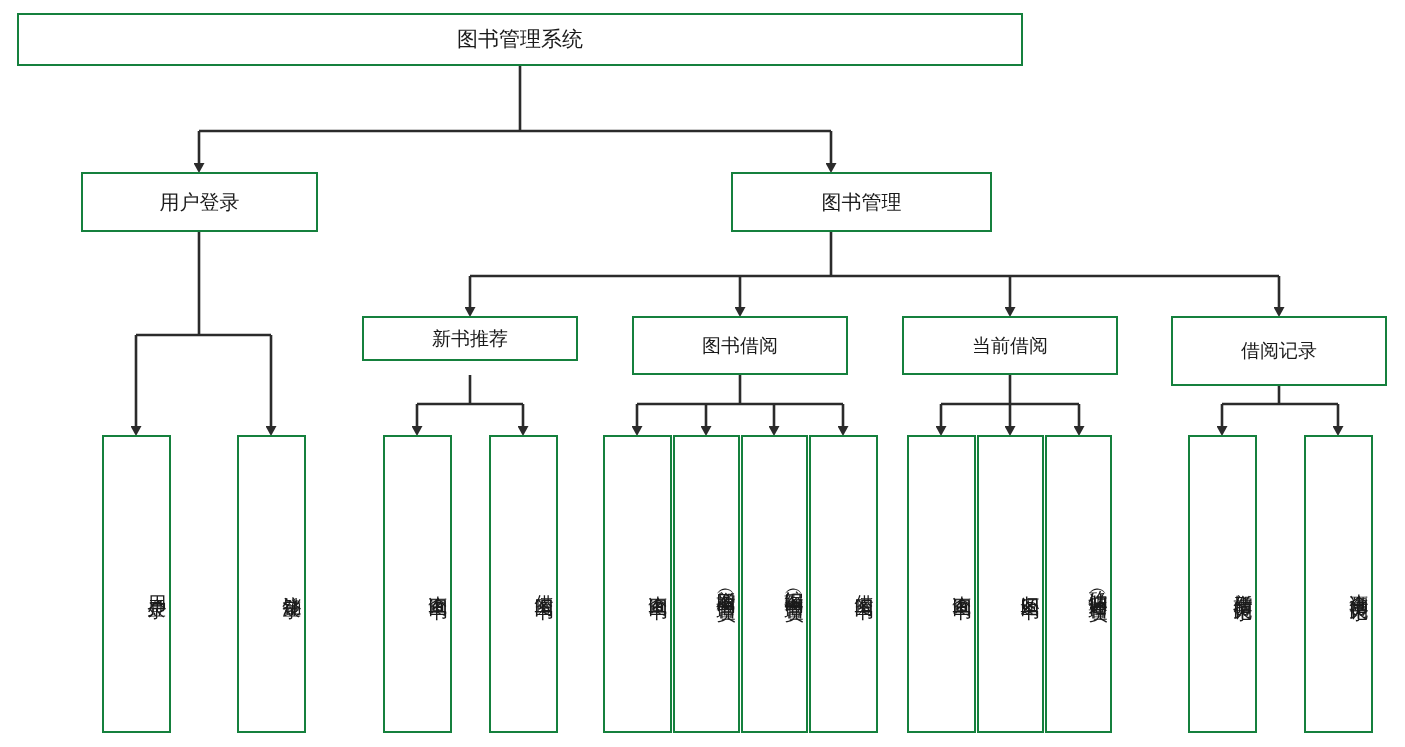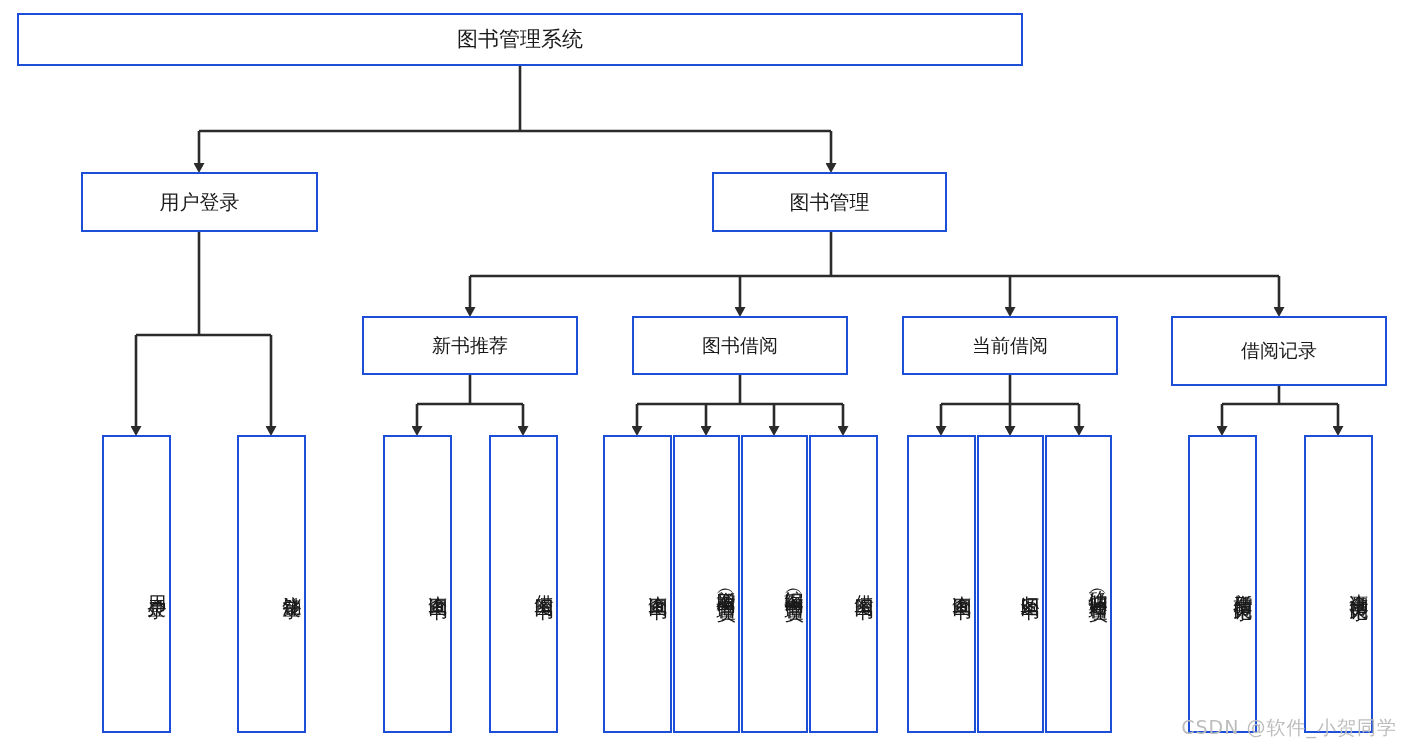--- a/index.html
+++ b/index.html
@@ -20,21 +20,21 @@
   #edges {
     position: absolute;
     left: 0;
     top: 0;
     width: 1405px;
     height: 747px;
   }
   .node {
     position: absolute;
     box-sizing: border-box;
-    border: 2px solid #1d4ed8;
+    border: 2px solid #15803d;
     background: #ffffff;
     color: #1a1a1a;
     display: flex;
     align-items: center;
     justify-content: center;
     text-align: center;
     line-height: 1.25;
     z-index: 2;
   }
   .node.root {
@@ -130,25 +130,25 @@
     </g>
   </svg>
 
   <div class="node root" style="left:17px; top:13px; width:1006px; height:53px;">
     <span>图书管理系统</span>
   </div>
 
   <div class="node level1" style="left:81px; top:172px; width:237px; height:60px;">
     <span>用户登录</span>
   </div>
-  <div class="node level1" style="left:712px; top:172px; width:235px; height:60px;">
+  <div class="node level1" style="left:731px; top:172px; width:261px; height:60px;">
     <span>图书管理</span>
   </div>
 
-  <div class="node level2" style="left:362px; top:316px; width:216px; height:59px;text-align:center;">
+  <div class="node level2" style="left:362px; top:316px; width:216px; height:45px;text-align:center;">
     <span>新书推荐</span>
   </div>
   <div class="node level2" style="left:902px; top:316px; width:216px; height:59px;">
     <span>当前借阅</span>
   </div>
   <div class="node level2" style="left:632px; top:316px; width:216px; height:59px;">
     <span>图书借阅</span>
   </div>
   <div class="node level2" style="left:1171px; top:316px; width:216px; height:70px;">
     <span>借阅记录</span>
@@ -191,15 +191,14 @@
     <span class="leaf-text">确认归还（管理员）</span>
   </div>
 
   <div class="node leaf" style="left:1188px; top:435px; width:69px; height:298px;">
     <span class="leaf-text">新增借阅记录</span>
   </div>
   <div class="node leaf" style="left:1304px; top:435px; width:69px; height:298px;">
     <span class="leaf-text">查询借阅记录</span>
   </div>
 
-  <div id="watermark">CSDN @软件_小贺同学</div>
 
 </div>
 
 </body></html>

